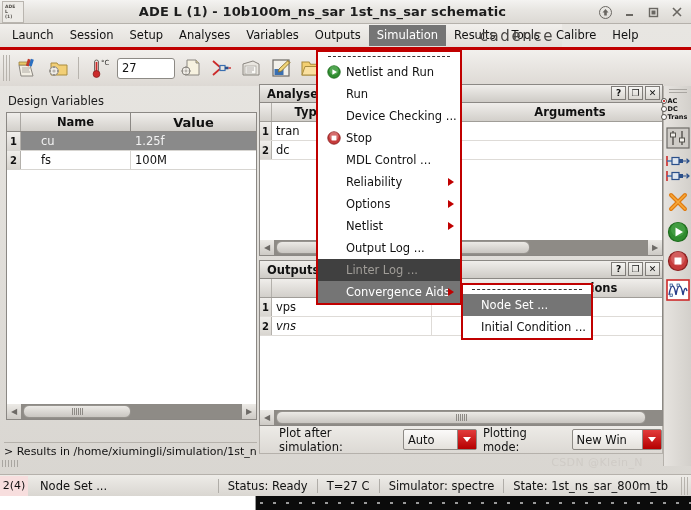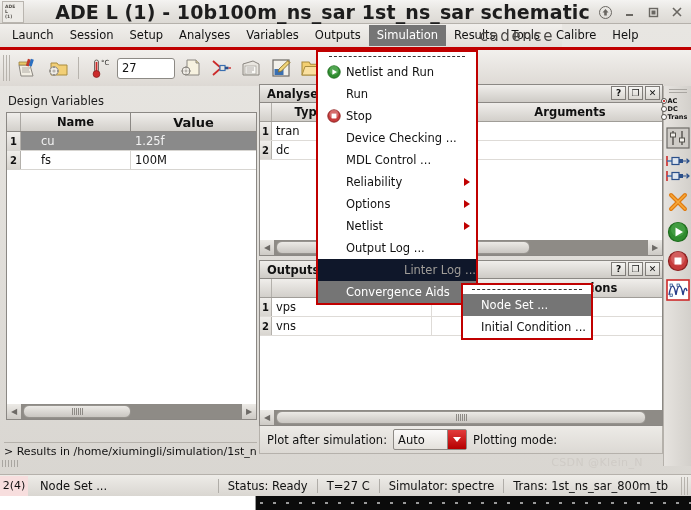--- a/index.html
+++ b/index.html
@@ -25,21 +25,21 @@
     display:flex; align-items:center;
   }
   .title-icon {
     width:22px; height:22px; margin-left:2px;
     border:1px solid #b9b5af; background:#edebe7;
     font-size:4.5px; line-height:5px; color:#55524d;
     display:flex; flex-direction:column; align-items:flex-start;
     justify-content:center; padding-left:2px; font-weight:bold;
   }
   .title-text {
-    flex:1; text-align:center; font-size:19px; font-weight:bold;
+    flex:1; text-align:center; font-size:13px; font-weight:bold;
     color:#1d1d1d; letter-spacing:0.1px; padding-right:70px;
   }
   .wbtns { position:absolute; right:3px; top:0; height:24px; display:flex; align-items:center; gap:2px;}
   .wbtn { width:22px; height:20px; display:flex; align-items:center; justify-content:center;
           color:#4a4845; font-size:13px; }
   .wbtn svg { display:block; }
 
   
   .menubar {
     position:absolute; left:0; top:24px; width:562px; height:23px;
@@ -161,21 +161,21 @@
   .radio-grp div { display:flex; align-items:center; gap:1px; }
   .rdo { width:6px; height:6px; border-radius:50%; border:1px solid #55524d; background:#fff;
          display:inline-block; position:relative;}
   .rdo.on::after{content:""; position:absolute; left:1px; top:1px; width:2px;height:2px;
          border-radius:50%; background:#c00000;}
 
   
   .plotbar {
     position:absolute; left:259px; top:426px; width:404px; height:28px;
     background: linear-gradient(to bottom,#edebe7,#dcd9d4);
-    display:flex; align-items:center; padding-left:7px; gap:6px;
+    display:flex; align-items:center; padding-left:19px; gap:6px;
     border:1px solid #b5b1ab; border-top:none;
   }
   .plot-lbl { font-size:11.5px; color:#111; }
   .combo {
     height:21px; min-width:74px; background: linear-gradient(to bottom,#fbfaf9,#e4e1dc);
     border:1px solid #8d8a85; border-radius:2px; display:flex; align-items:center;
     font-size:11.5px; color:#111; padding-left:4px; position:relative;
   }
   .combo .arrow {
     width:19px; height:19px; background: linear-gradient(to bottom,#e23b3b,#b50000);
@@ -205,32 +205,32 @@
     background-image: repeating-linear-gradient(to right,#9a9a9a 0 3px, #0b0b0b 3px 13px);
     background-size:100% 2px; background-repeat:no-repeat; background-position:0 6px;
   }
   .footer-left { position:absolute; left:0; top:0; width:256px; height:14px; background:#fff;
     border-right:1px solid #999;}
   .watermark { position:absolute; right:48px; top:456px; font-size:11px; color:#cfcbc6;
     letter-spacing:0.4px; }
 
   
   .dropdown {
-    position:absolute; left:316px; top:50px; width:162px;
+    position:absolute; left:316px; top:50px; width:146px;
     background:#fff; border:2px solid #c00000; z-index:50;
     padding-top:0;
   }
   .tearoff { height:9px; display:flex; align-items:center; justify-content:center; }
   .tearoff .dash { width:86%; height:0; border-top:1px dashed #333; }
   .mi {
     height:22px; display:flex; align-items:center; padding-left:8px;
     font-size:11.5px; color:#111; position:relative;
   }
   .mi.hl { background:#757575; color:#fff; }
-  .mi.disabled { color:#a09d98; background:#0f172a;text-align:right;}
+  .mi.disabled { color:#a09d98; background:#404040;}
   .mi .ico { width:16px; height:16px; margin-right:4px; display:flex;
       align-items:center; justify-content:center; }
   .mi .txt { flex:1; }
   .mi .sub { position:absolute; right:6px; width:0;height:0;
       border-top:4.5px solid transparent; border-bottom:4.5px solid transparent;
       border-left:6px solid #c00000; }
   .mi.hl .sub { border-left-color:#c00000; }
 
   .submenu {
     position:absolute; left:461px; top:283px; width:132px;
@@ -461,40 +461,46 @@
       <div style="flex:0 0 135px; border-right:none;"></div>
       <div style="flex:1; border-right:none; justify-content:flex-start;">Options</div>
     </div>
     <div class="tbl-row">
       <div class="rn">1</div>
       <div class="cell" style="flex:0 0 160px;">vps</div>
       <div class="cell" style="flex:1; border-right:none;"></div>
     </div>
     <div class="tbl-row">
       <div class="rn">2</div>
-      <div class="cell" style="flex:0 0 160px;">vns</div>
+      <div class="cell" style="flex:0 0 160px;font-style:italic;">vns</div>
       <div class="cell" style="flex:1; border-right:none;"></div>
     </div>
     <div class="hscroll">
       <div class="hs-arrow">◀</div>
       <div class="hs-thumb" style="width:370px;margin-left:2px;">
           <div class="gr"></div>
         </div>
     </div>
   </div>
 
   <div class="plotbar">
     <div class="plot-lbl">Plot after simulation:</div>
     <div class="combo" style="width:72px;">
       <span>Auto</span>
       <div class="arrow">
           <i></i>
         </div>
     </div>
     <div class="plot-lbl" style="">Plotting mode:</div>
+    <div class="combo" style="width:92px;">
+      <span>New Win</span>
+      <div class="arrow">
+          <i></i>
+        </div>
+    </div>
   </div>
 
   <div class="sidebar">
     <div class="sb-grip"></div>
     <div class="radio-grp">
       <div>
           <span class="rdo on"></span>
           <span>AC</span>
         </div>
       <div>
@@ -575,35 +581,35 @@
             <path d="M5.4 4.2 L10 7 L5.4 9.8 Z" fill="#fff"></path>
           </svg>
       </span>
       <span class="txt">Netlist and Run</span>
     </div>
     <div class="mi">
       <span class="ico"></span>
       <span class="txt">Run</span>
     </div>
     <div class="mi">
+      <span class="ico"></span>
+      <span class="txt">Device Checking ...</span>
+    </div>
+    <div class="mi">
       <span class="ico">
         <svg width="14" height="14" viewBox="0 0 14 14">
             <circle cx="7" cy="7" r="6.2" fill="#c63b3b" stroke="#8a2020" stroke-width="0.9"></circle>
             <circle cx="7" cy="5.3" r="4.5" fill="#e19595" opacity="0.55"></circle>
             <rect x="4.6" y="4.6" width="4.8" height="4.8" fill="#fff"></rect>
           </svg>
       </span>
       <span class="txt">Stop</span>
     </div>
     <div class="mi">
       <span class="ico"></span>
-      <span class="txt">Device Checking ...</span>
-    </div>
-    <div class="mi">
-      <span class="ico"></span>
       <span class="txt">MDL Control ...</span>
     </div>
     <div class="mi">
       <span class="ico"></span>
       <span class="txt">Reliability</span>
       <span class="sub"></span>
     </div>
     <div class="mi">
       <span class="ico"></span>
       <span class="txt">Options</span>
@@ -643,21 +649,21 @@
 
   <div class="watermark">CSDN @Klein_N</div>
 
   <div class="statusbar">
     <div class="sb-count">2(4)</div>
     <div class="sb-msg">Node Set ...</div>
     <div class="sb-right">
       <div class="sb-cell">Status: Ready</div>
       <div class="sb-cell">T=27 C</div>
       <div class="sb-cell">Simulator: spectre</div>
-      <div class="sb-cell">Trans: 1st_ns_sar_800m_tb</div>
+      <div class="sb-cell">State: 1st_ns_sar_800m_tb</div>
       <div class="sb-grip2"></div>
     </div>
   </div>
 
   <div class="footer">
     <div class="footer-left"></div>
   </div>
 
 </div>
 

